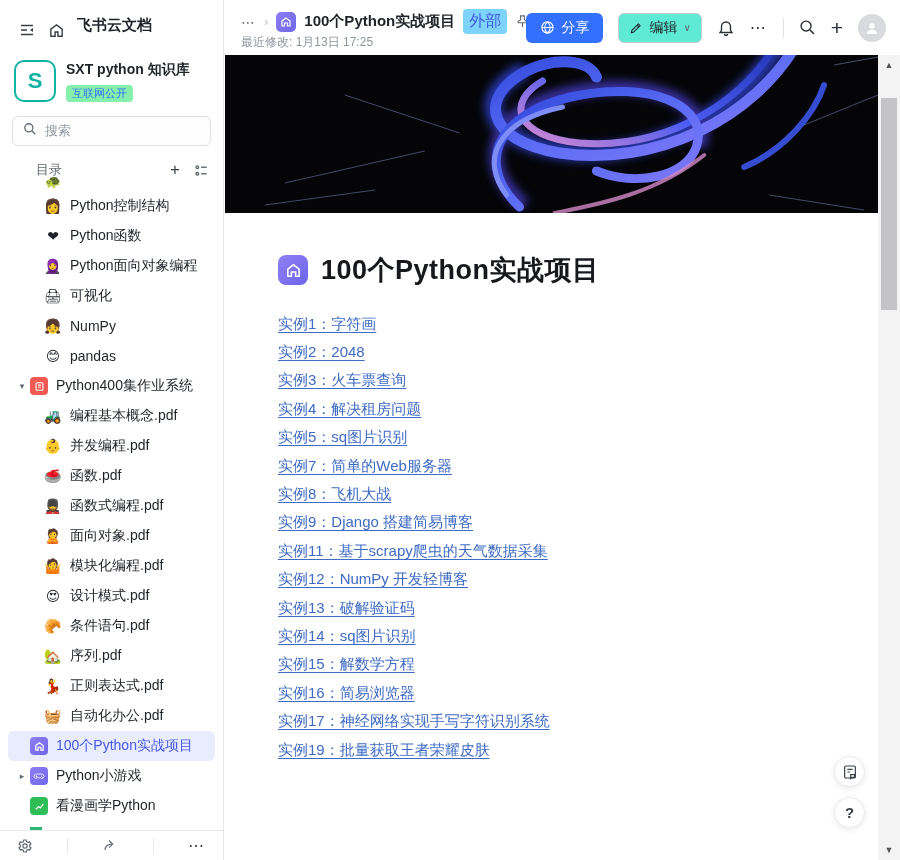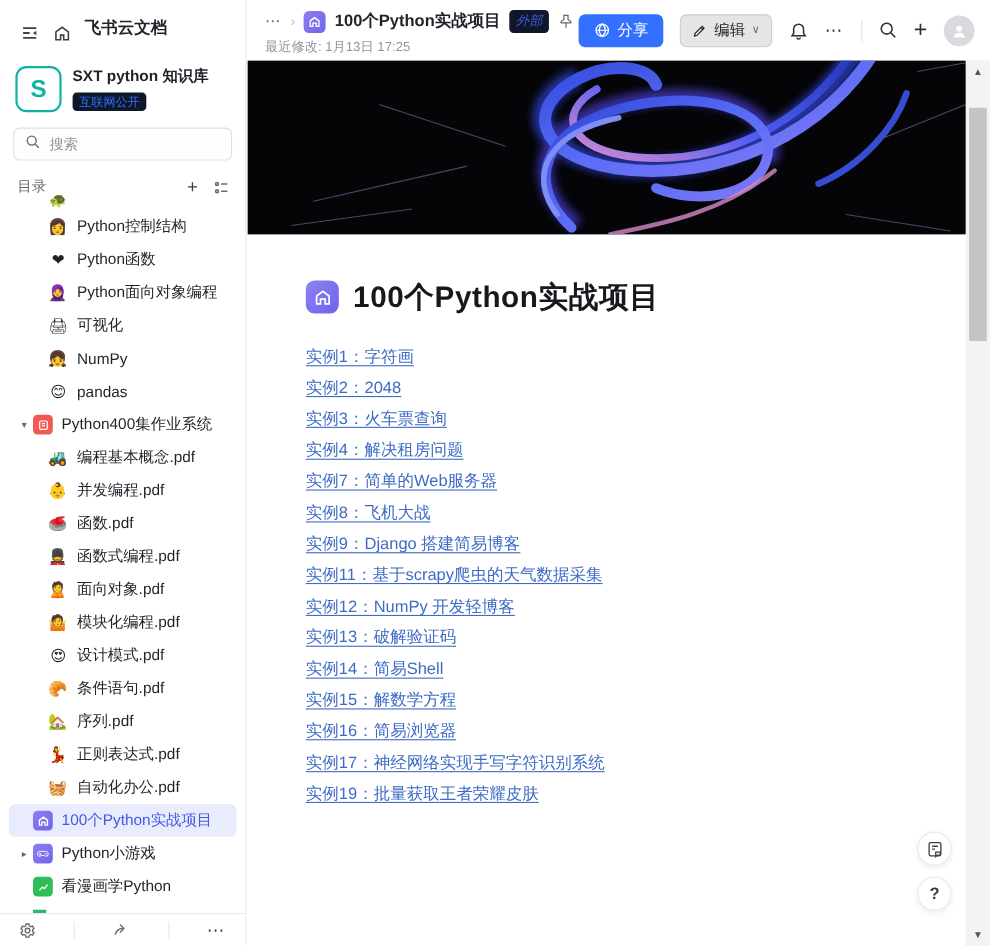--- a/index.html
+++ b/index.html
@@ -10,27 +10,27 @@
   .sidebar { position:absolute; left:0; top:0; width:224px; height:860px;
     background:#fff; border-right:1px solid #e7e8ea; }
   .sb-header { display:flex; gap:12px; padding:16px 16px 0 18px; height:44px; }
   .sb-header .app-title { font-size:15px; font-weight:700; color:#1f2329; }
   .icon-btn { display:inline-flex; align-items:center; justify-content:center; cursor:pointer; color:#3b4048; }
   .space-row { display:flex; align-items:center; gap:10px; padding:16px 14px 0 14px; }
   .space-logo { width:42px; height:42px; border:2px solid #10b3a3; border-radius:10px;
     display:flex; align-items:center; justify-content:center; color:#10b3a3;
     font-size:22px; font-weight:700; background:#fff; }
   .space-name { font-size:14px; font-weight:600; color:#1f2329; margin-bottom:4px; }
-  .space-badge { display:inline-block; font-size:11px; color:#3370ff; background:#0f172a;
+  .space-badge { display:inline-block; font-size:11px; color:#3370ff; background:#86efac;
     border-radius:4px; padding:1px 6px; }
   .search-box { margin:14px 12px 0 12px; height:30px; border:1px solid #dee0e3; border-radius:6px;
     display:flex; align-items:center; gap:8px; padding:0 10px; background:#fefefe; }
   .search-box .ph { font-size:13px; color:#8f959e; }
   .dir-row { display:flex; align-items:center; padding:14px 14px 6px 16px; }
-  .dir-label { font-size:13px; color:#646a73; flex:1; }
+  .dir-label { font-size:13px; color:#646a73; flex:1;margin-left:20px; }
   .dir-actions { display:flex; gap:14px; color:#646a73; }
 
   .tree { position:absolute; top:176px; left:0; right:0; bottom:30px; overflow:hidden; }
   .tree-row { display:flex; align-items:center; height:30px; font-size:14px; color:#1f2329;
     cursor:pointer; white-space:nowrap; }
   .tree-row .arrow { width:16px; font-size:9px; color:#646a73; text-align:center; flex:none; }
   .tree-row .t-icon { width:18px; height:18px; margin-right:8px; flex:none; font-size:14px;
     line-height:18px; text-align:center; }
   .lv1 { padding-left:14px; }
   .lv1.no-arrow { padding-left:30px; }
@@ -49,27 +49,27 @@
     display:flex; align-items:center; justify-content:space-around; color:#646a73; background:#fff; }
   .sb-footer .vd { width:1px; height:16px; background:#e7e8ea; }
   .sliver { position:absolute; left:30px; bottom:30px; width:12px; height:3px; background:#2bb673; }
 
   
   .topbar { position:absolute; left:225px; top:0; right:0; height:55px; background:#fff; }
   .crumb { position:absolute; left:16px; top:9px; display:flex; align-items:center; gap:8px; }
   .crumb .more { color:#646a73; font-size:14px; letter-spacing:1px; cursor:pointer; }
   .crumb .chev { color:#b9bec6; font-size:13px; }
   .crumb .title { font-size:15px; font-weight:600; color:#1f2329; }
-  .ext-badge { font-size:12px; color:#4059e0; background:#0f172a; padding:2px 6px; border-radius:4px;font-style:italic; }
+  .ext-badge { font-size:16px; color:#4059e0; background:#7dd3fc; padding:2px 6px; border-radius:4px; }
   .modified { position:absolute; left:16px; top:34px; font-size:12px; color:#8f959e; }
   .tb-right { position:absolute; right:14px; top:0; height:55px; display:flex; align-items:center; gap:15px; }
   .btn-share { display:flex; align-items:center; gap:6px; background:#3370ff; color:#fff;
     border:none; height:30px; padding:0 14px; border-radius:6px; font-size:14px; cursor:pointer;
     font-family:inherit; }
-  .btn-edit { display:flex; align-items:center; gap:6px; background:#e5e5e5; color:#1f2329;
+  .btn-edit { display:flex; align-items:center; gap:6px; background:#5eead4; color:#1f2329;
     border:1px solid #c9ccd1; height:30px; padding:0 10px; border-radius:6px; font-size:14px;
     cursor:pointer; font-family:inherit; }
   .btn-edit .chev-d { font-size:10px; color:#646a73; }
   .tb-divider { width:1px; height:20px; background:#dee0e3; }
   .plus-glyph { font-size:21px; font-weight:400; color:#2b2f36; line-height:1; }
   .avatar { width:28px; height:28px; border-radius:50%; background:#d8dadd; display:flex;
     align-items:center; justify-content:center; cursor:pointer; }
 
   
   .content { position:absolute; left:225px; top:55px; right:22px; bottom:0; background:#fff; overflow:hidden; }
@@ -394,27 +394,28 @@
           <path d="M4 10l8-6 8 6v10h-5v-6h-6v6H4z"></path>
         </svg>
       </span>
       <h1 class="doc-title">100个Python实战项目</h1>
     </div>
     <div class="links">
         <a href="#">实例1：字符画</a>
         <a href="#">实例2：2048</a>
         <a href="#">实例3：火车票查询</a>
         <a href="#">实例4：解决租房问题</a>
+        <a href="#">实例5：sq图片识别</a>
         <a href="#">实例7：简单的Web服务器</a>
         <a href="#">实例8：飞机大战</a>
         <a href="#">实例9：Django 搭建简易博客</a>
         <a href="#">实例11：基于scrapy爬虫的天气数据采集</a>
         <a href="#">实例12：NumPy 开发轻博客</a>
         <a href="#">实例13：破解验证码</a>
-        <a href="#">实例14：简易Shell</a>
+        <a href="#">实例14：sq图片识别</a>
         <a href="#">实例15：解数学方程</a>
         <a href="#">实例16：简易浏览器</a>
         <a href="#">实例17：神经网络实现手写字符识别系统</a>
         <a href="#">实例19：批量获取王者荣耀皮肤</a>
       </div>
   </div>
 </div>
 
 <div class="scrollbar">
   <span class="sb-arrow sb-up">▲</span>

